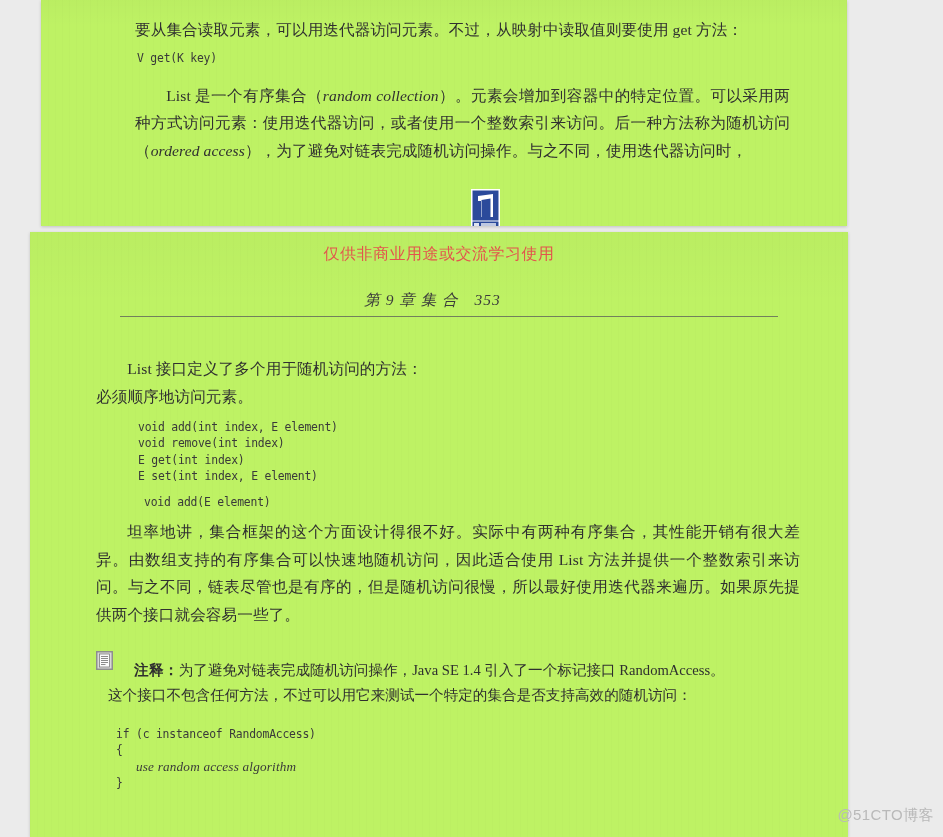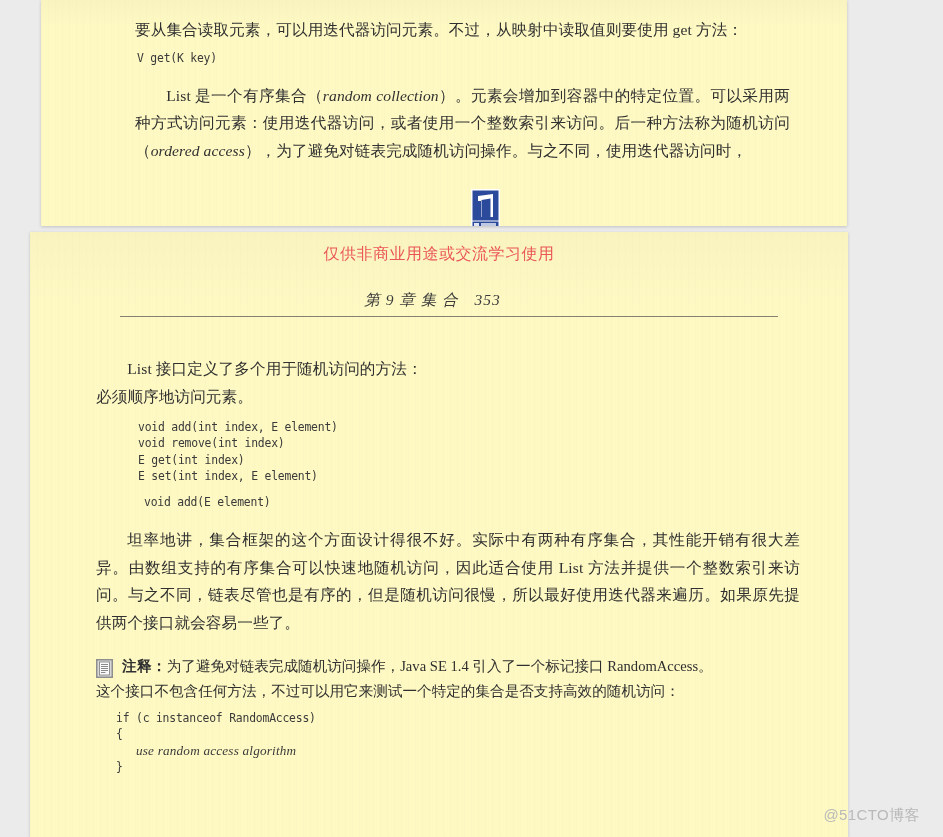--- a/index.html
+++ b/index.html
@@ -11,21 +11,21 @@
     height: 837px;
     background: #ebebeb;
     font-family: "Liberation Serif", "DejaVu Serif", serif;
     overflow: hidden;
     position: relative;
   }
 
   
   .page {
     position: absolute;
-    background: #fef9c3;
+    background: #bef264;
     box-shadow: 0 1px 3px rgba(0,0,0,0.18);
     overflow: hidden;
     color: #2b2b2b;
   }
 
   
   .page::after {
     content: "";
     position: absolute;
     inset: 0;
@@ -136,21 +136,21 @@
     opacity: 0.75;
   }
 
   .main-body { margin: 0 48px 0 66px; padding-top: 33px; }
 
   #m-par1 { }
   #m-par2 { margin-top: 5px; }
   #m-code1 { margin: 9px 0 0 42px; }
   #m-par3 { margin-top: 12px; }
   #m-code2 { margin: 9px 0 0 48px; }
-  #m-par4 { margin-top: 16px; }
+  #m-par4 { margin-top: 8px; }
 
   
   .note {
     margin-top: 18px;
     display: flex;
     align-items: flex-start;
   }
   .note-icon {
     flex: 0 0 auto;
     width: 17px;
@@ -161,30 +161,30 @@
   .note-body { flex: 1 1 auto; }
   .note-lead {
     font-weight: bold;
     letter-spacing: 0.3px;
   }
   .note-text {
     font-size: 14.6px;
     line-height: 25px;
     text-align: justify;
     color: #2f2f2f;
-    margin: 0;
+    margin: 12px;
   }
   .note-text .cont { display: block; margin-left: -26px; }
 
   #m-code3 { margin: 6px 0 0 20px; }
 
   
   .watermark {
     position: absolute;
-    right: 23px;
+    right: 9px;
     bottom: 12px;
     z-index: 9;
     font-family: "Liberation Sans", sans-serif;
     font-size: 15px;
     color: #b9b9b9;
     letter-spacing: 0.4px;
     user-select: none;
     margin-left: 7px;
   }
 </style>

